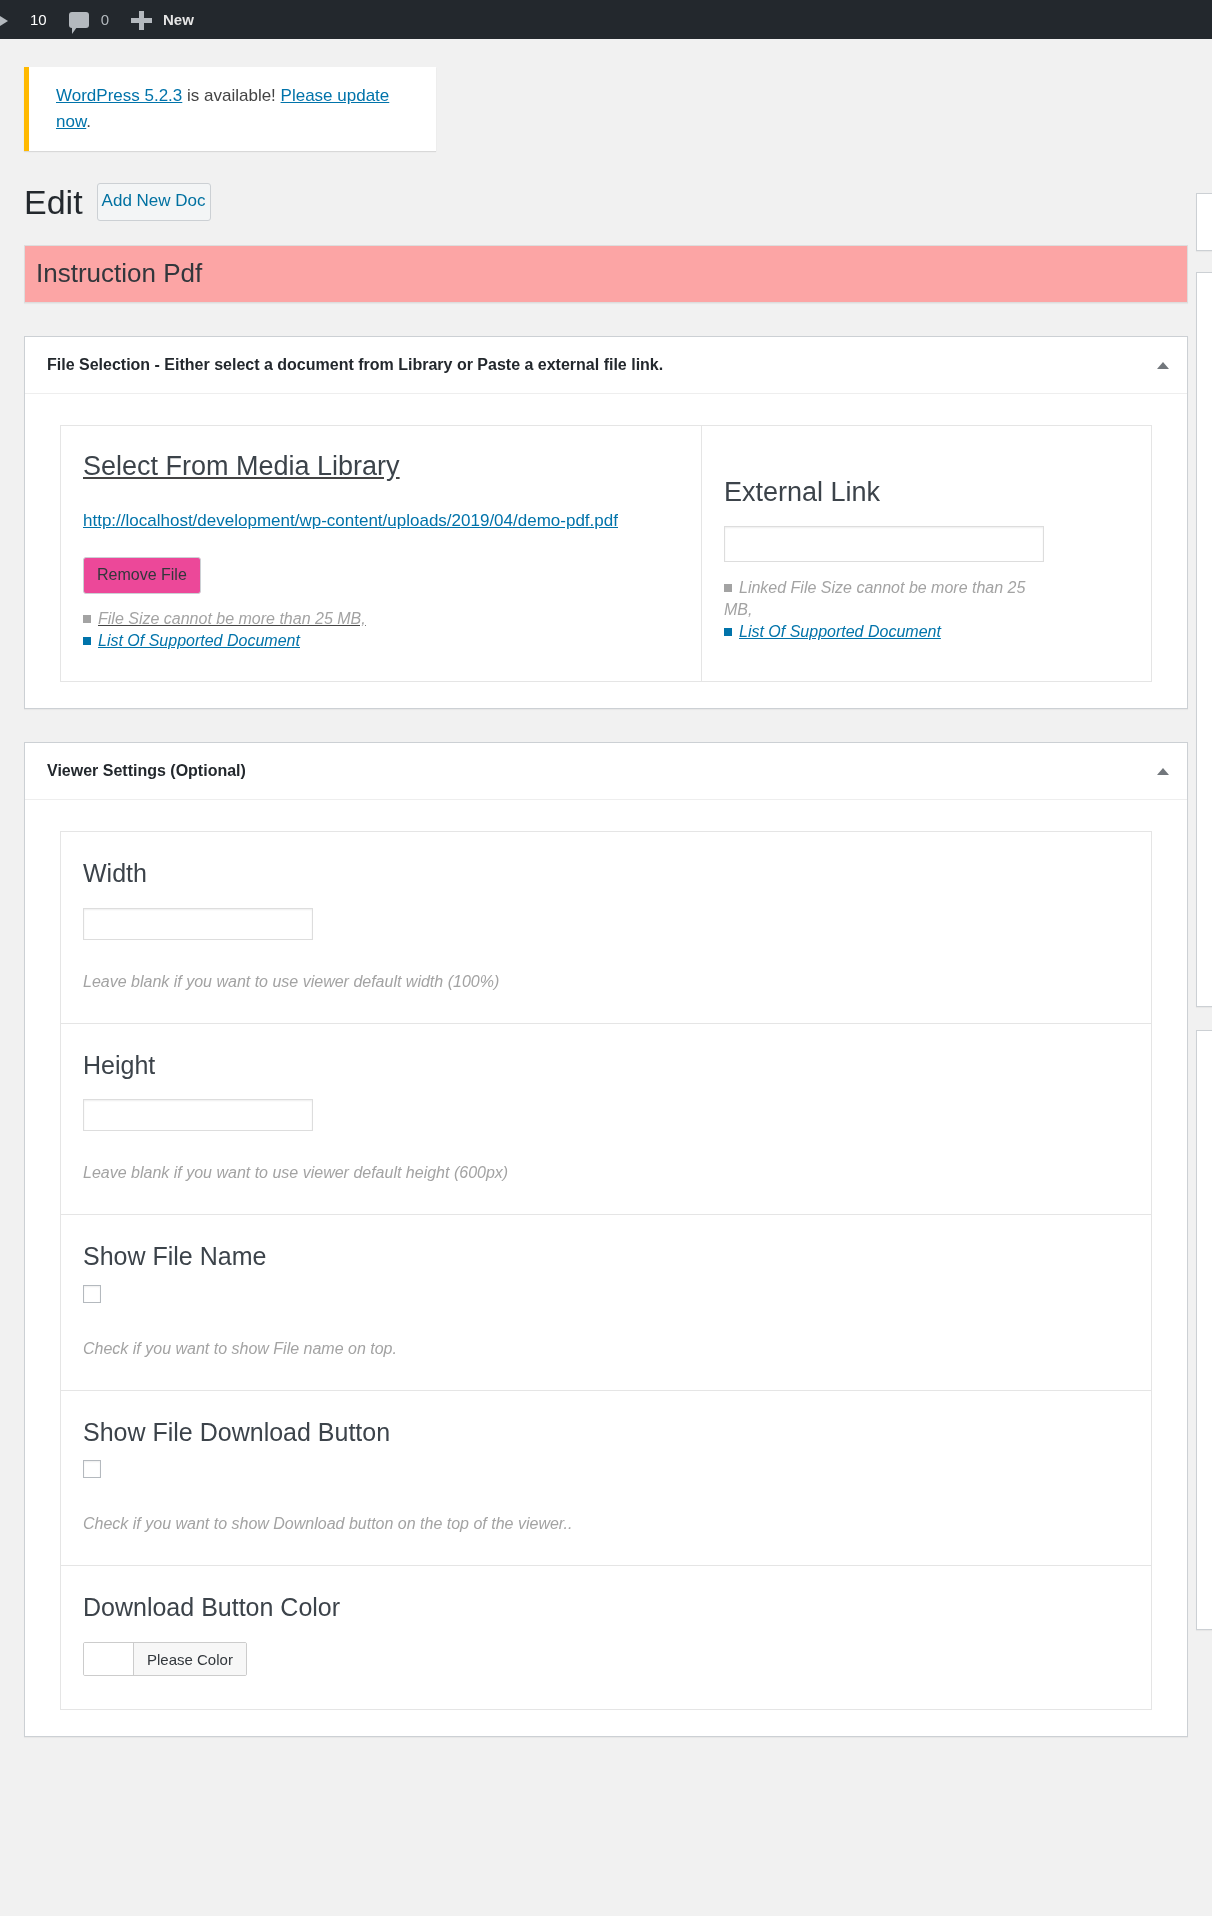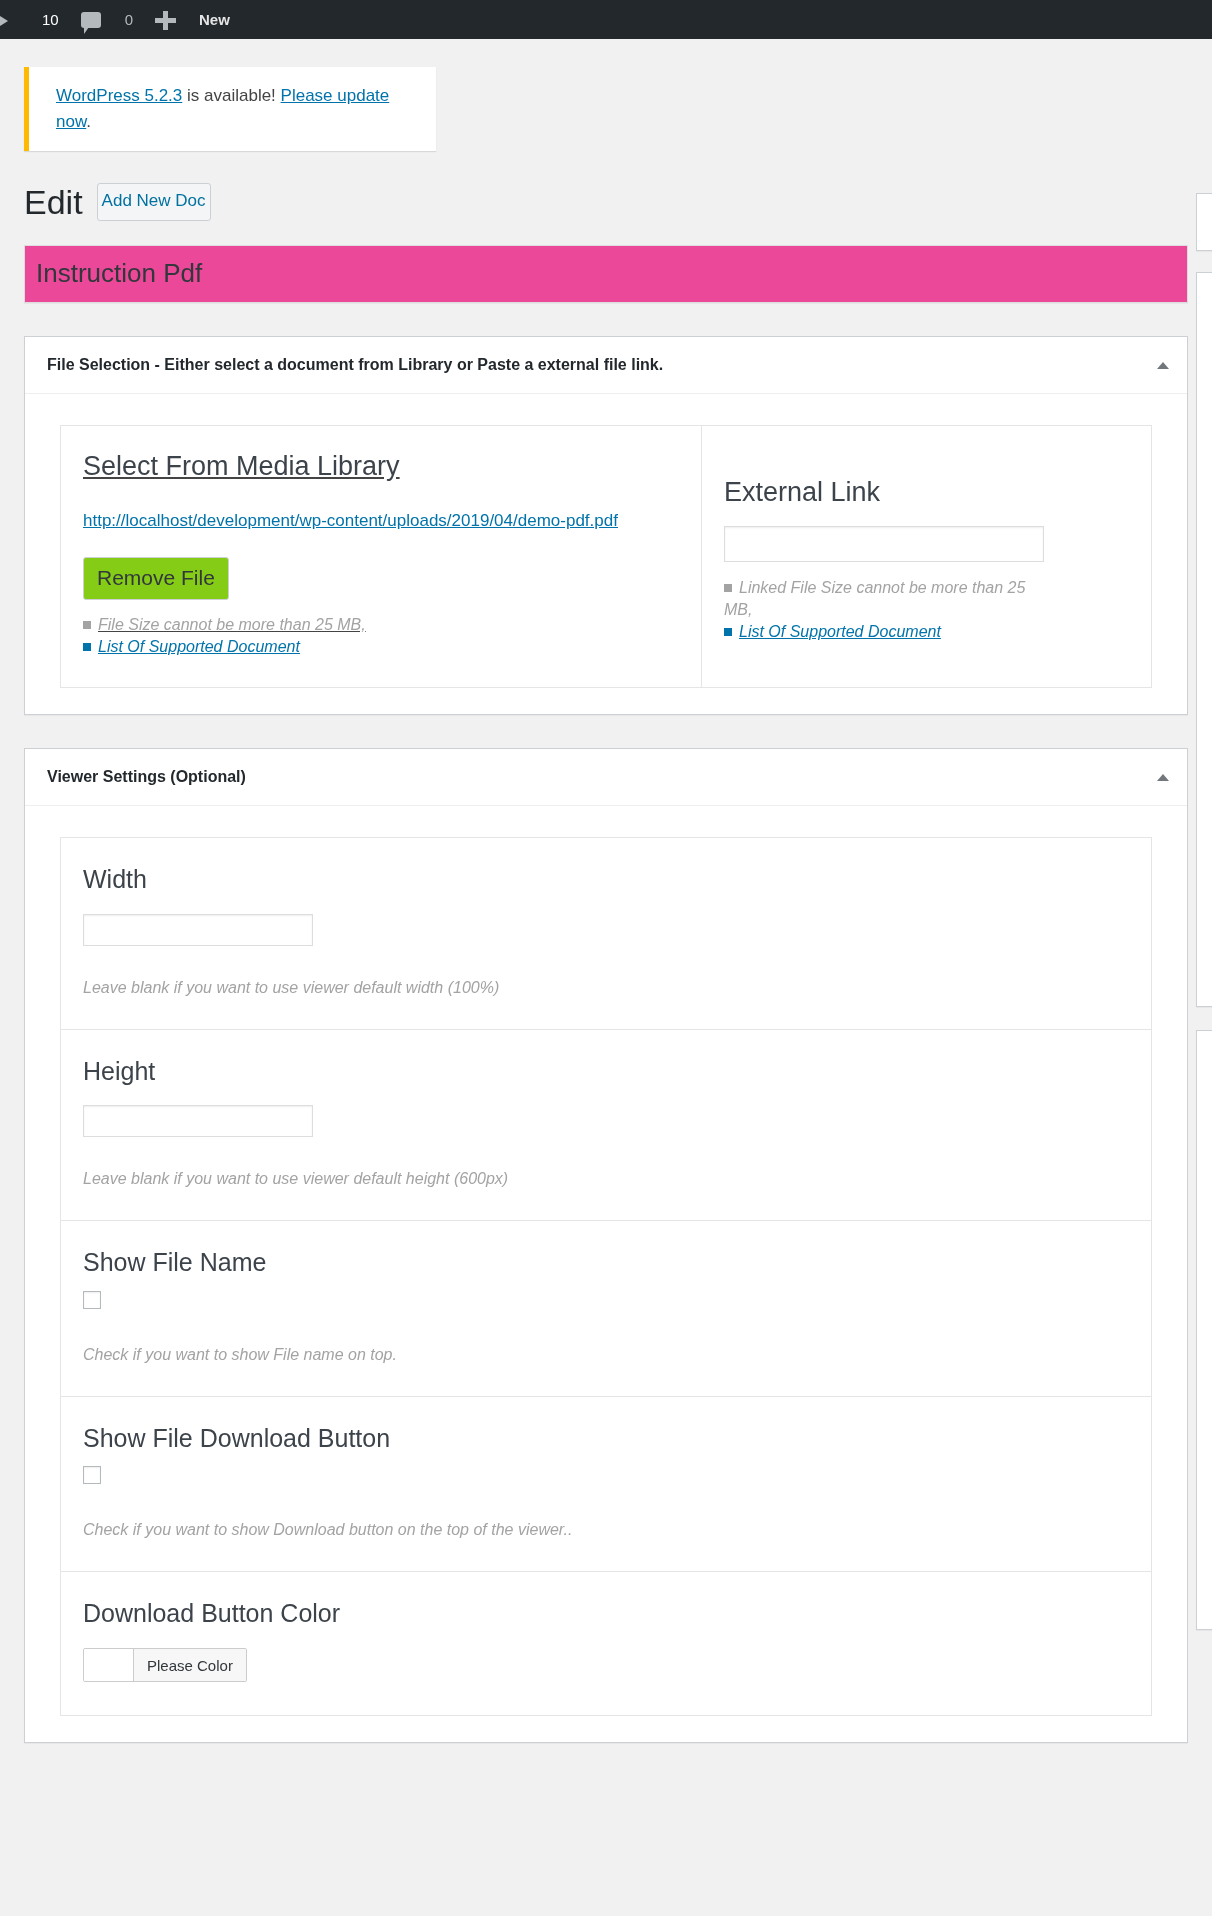--- a/index.html
+++ b/index.html
@@ -15,21 +15,21 @@
   .adminbar {
     height: 39px;
     background: #23282d;
     color: #b4b9be;
     display: flex;
     align-items: center;
     font-size: 15px;
     padding-left: 0;
   }
   .ab-item {
-    display: flex; align-items: center; gap: 24px;
+    display: flex; align-items: center; gap: 12px;
     padding: 0 11px; height: 39px; color: #b4b9be;
     text-decoration: none; white-space: nowrap;
   }
   .ab-item.first { padding-left: 4px; }
   .ab-count { color: #fff; font-size: 15px; }
   .ab-zero { color: #b4b9be; font-size: 15px; }
   .ab-new-label { color: #e5e5e5; font-size: 15px; font-weight: 600; }
   .icon-arrow { width: 14px; height: 14px; position: relative; display:inline-block; }
   .icon-arrow::after {
     content: "";
@@ -94,21 +94,21 @@
     font-size: 17px;
     padding: 6px 4px 8px;
     line-height: 1.3;
     text-decoration: none;
     white-space: nowrap;
   }
 
   
   .titlediv {
     margin: 22px 24px 0 24px;
-    background: #ec4899;
+    background: #fca5a5;
     border: 1px solid #ddd;
     box-shadow: 0 1px 1px rgba(0,0,0,.04);
   }
   .title-input {
     width: 100%;
     border: none;
     outline: none;
     font-size: 26px;
     font-weight: 400;
     color: #32373c;
@@ -172,25 +172,25 @@
     font-size: 17px;
     line-height: 1.55;
     text-decoration: underline;
     word-break: break-all;
     display: block;
     max-width: 545px;
   }
   .btn-secondary {
     display: inline-block;
     margin-top: 22px;
-    background: #84cc16;
+    background: #ec4899;
     border: 1px solid #ccd0d4;
     border-radius: 3px;
     color: #32373c;
-    font-size: 21px;
+    font-size: 16px;
     padding: 7px 13px 9px;
     cursor: pointer;
     font-family: "Liberation Sans", sans-serif;
     line-height: 1.2;
   }
   .hint-list { margin: 14px 18px 0 0; padding: 0; list-style: none; }
   .hint {
     font-style: italic;
     font-size: 16px;
     color: #a3a3a3;

